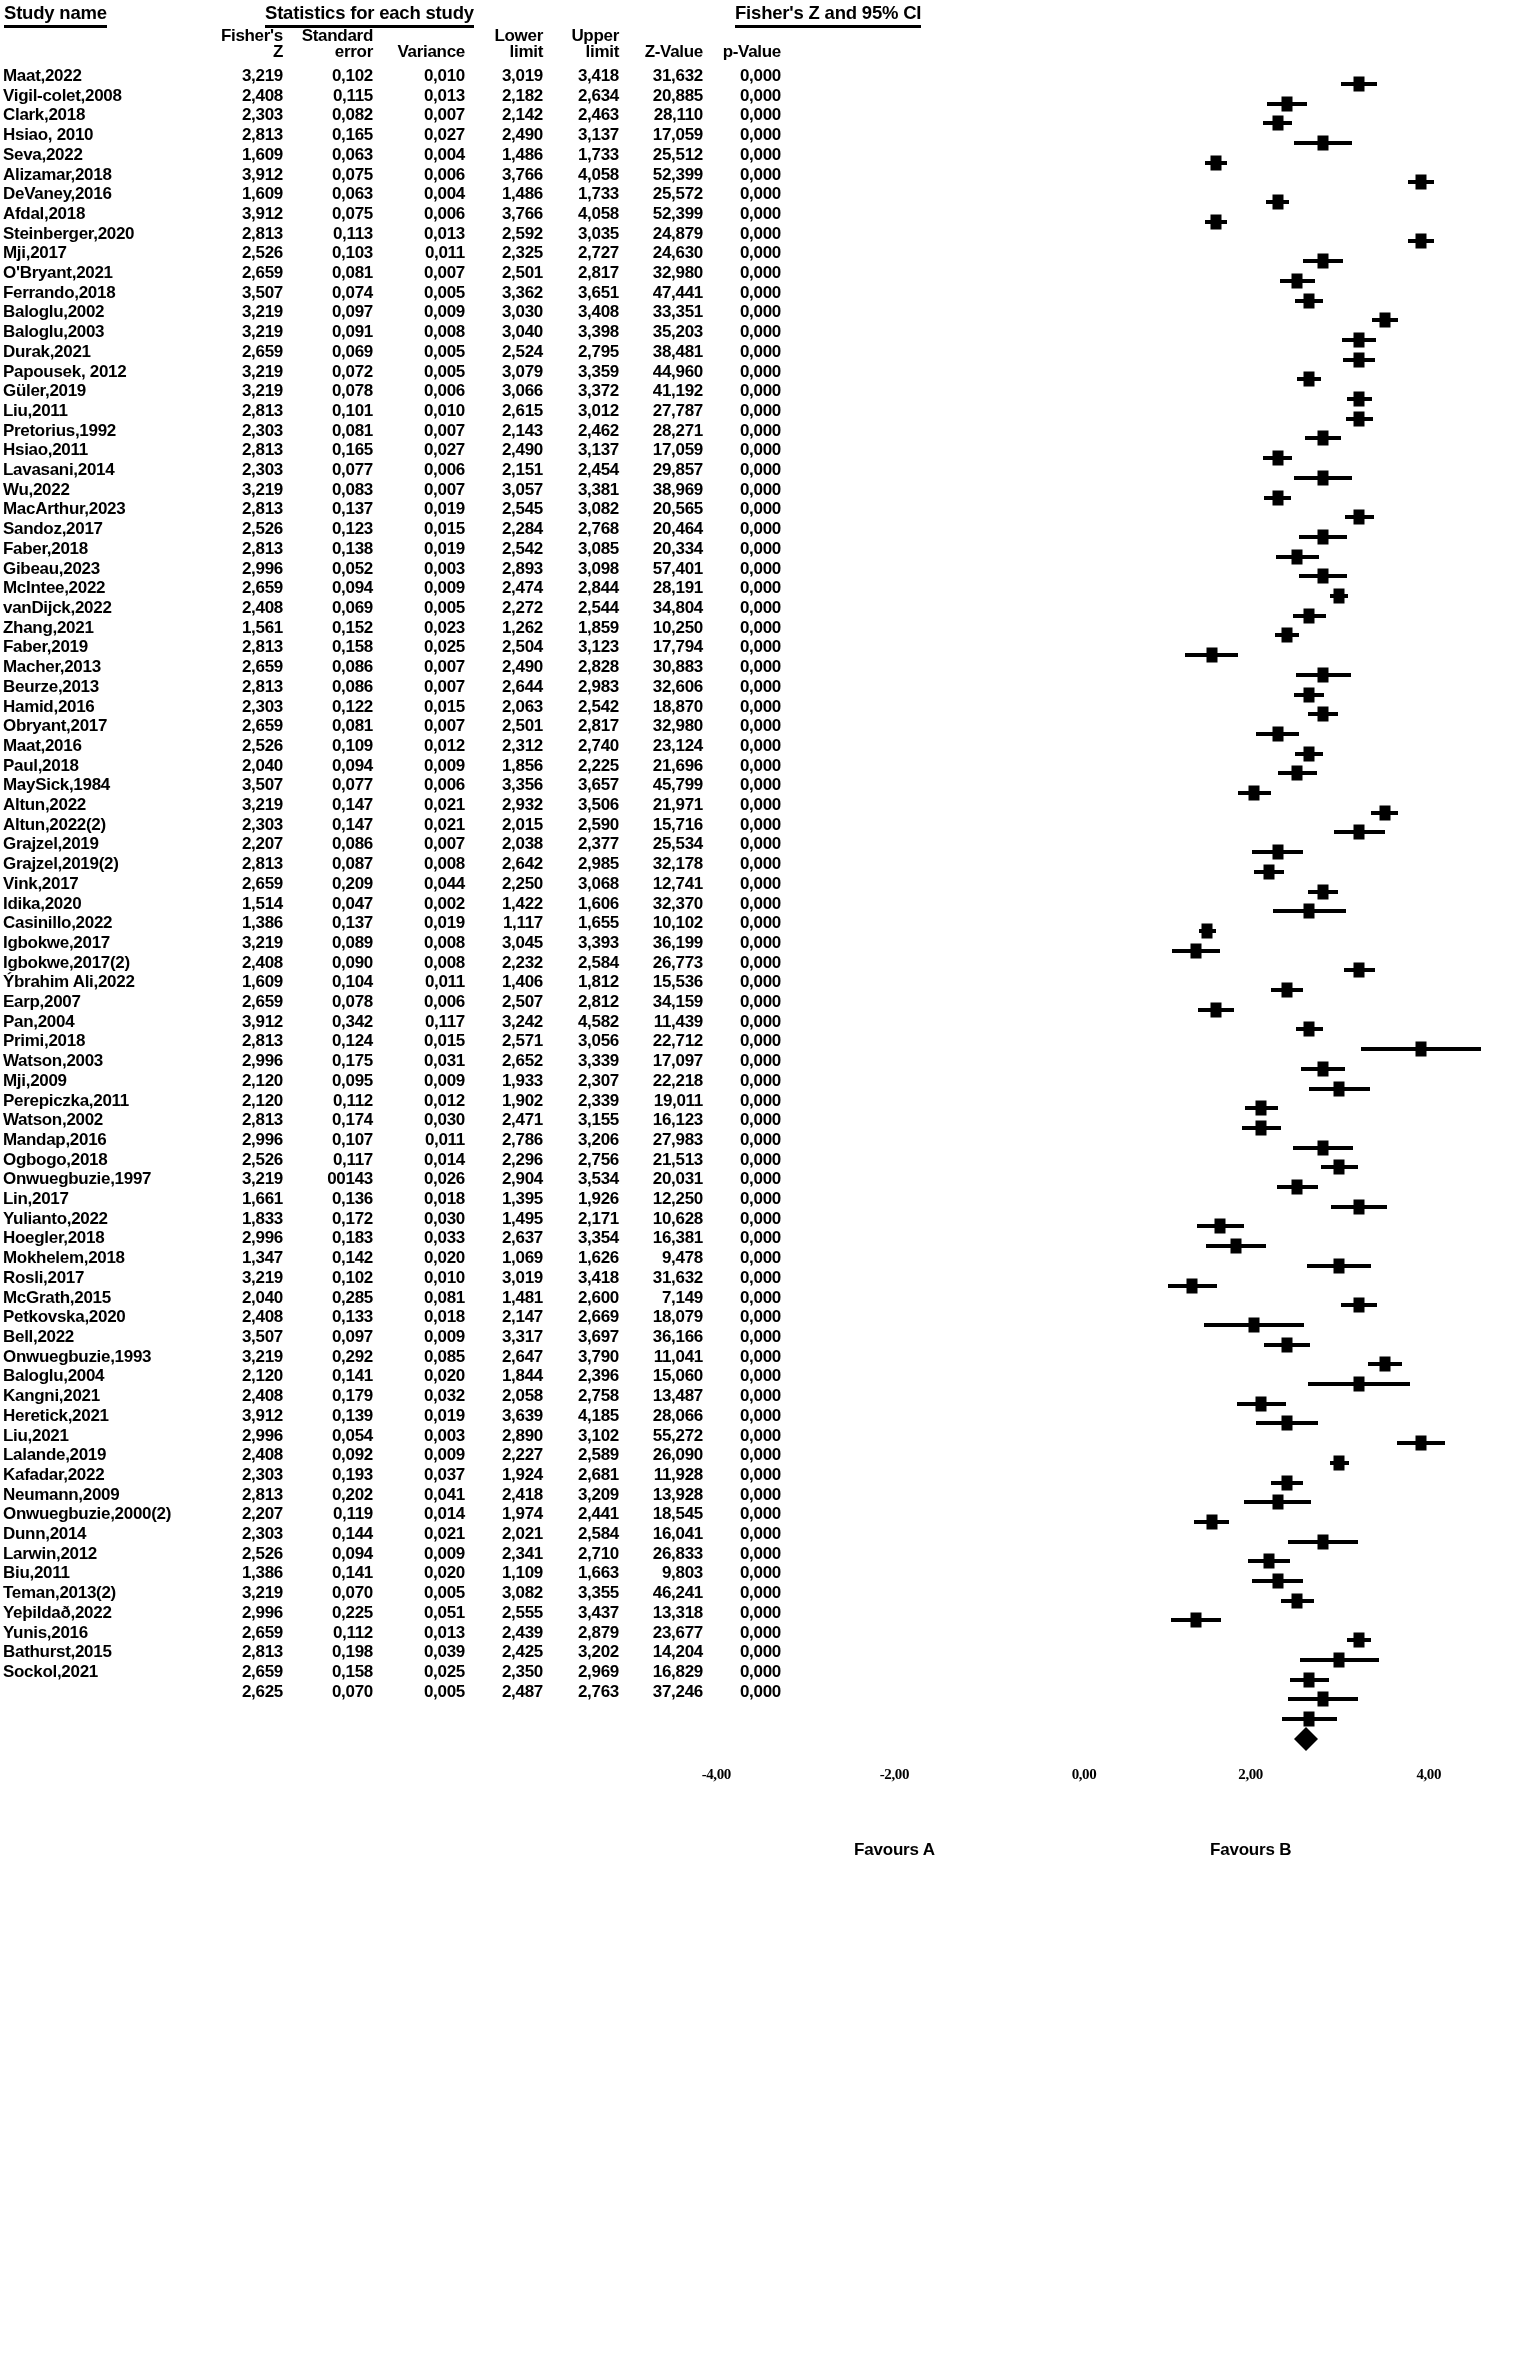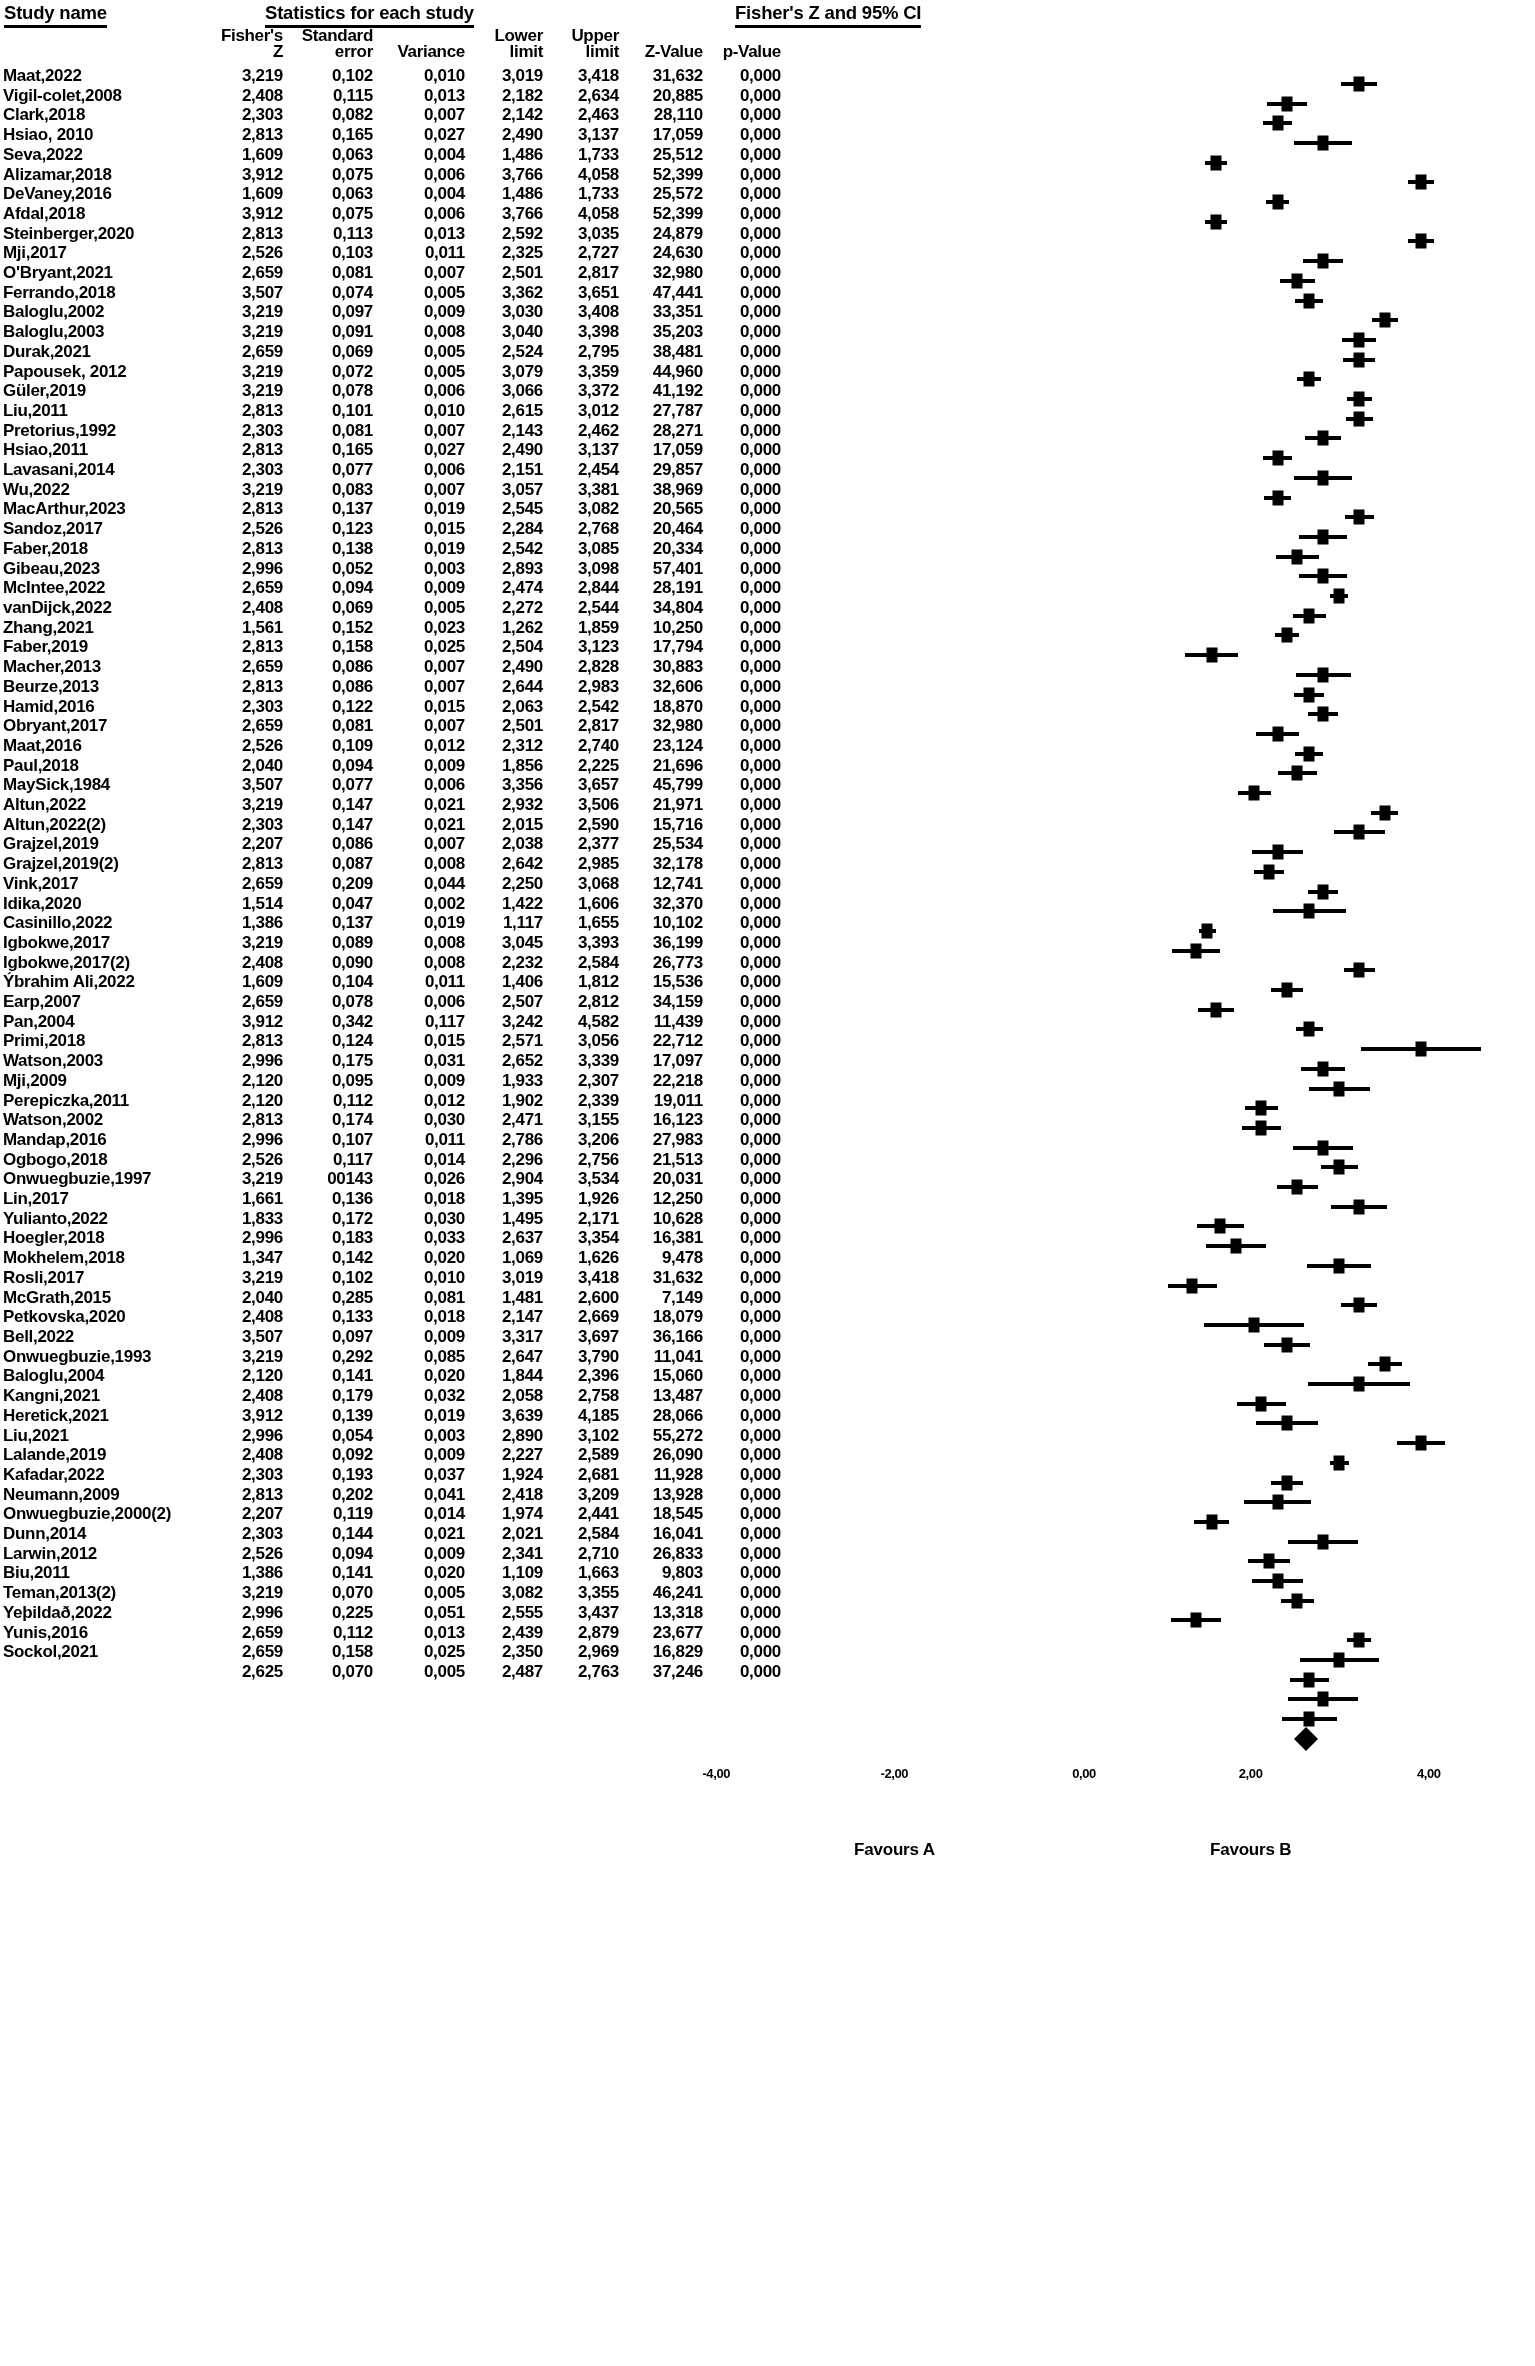--- a/index.html
+++ b/index.html
@@ -101,25 +101,26 @@
     transform: translate(-50%, -50%) rotate(45deg);
   }
   
   #axis-ticks {
     position: absolute;
     left: 0; width: 965px;
     height: 20px;
   }
   .tick-label {
     position: absolute;
-    font-size: 13px;
+    font-size: 15px;
     font-weight: bold;
     letter-spacing: -0.4px;
     transform: translateX(-50%);
     white-space: nowrap;
+    font-family: Liberation Serif, serif;
   }
   .favours {
     position: absolute;
     font-size: 17px;
     font-weight: bold;
     letter-spacing: -0.2px;
     transform: translateX(-50%);
     white-space: nowrap;
   }
 </style>
@@ -958,20 +959,30 @@
         <td class="c-pv">0,000</td>
       </tr>
       <tr>
         <td class="name-col">Yunis,2016</td>
         <td class="c-z">2,659</td>
         <td class="c-se">0,112</td>
         <td class="c-var">0,013</td>
         <td class="c-ll">2,439</td>
         <td class="c-ul">2,879</td>
         <td class="c-zv">23,677</td>
+        <td class="c-pv">0,000</td>
+      </tr>
+      <tr>
+        <td class="name-col">Bathurst,2015</td>
+        <td class="c-z">2,813</td>
+        <td class="c-se">0,198</td>
+        <td class="c-var">0,039</td>
+        <td class="c-ll">2,425</td>
+        <td class="c-ul">3,202</td>
+        <td class="c-zv">14,204</td>
         <td class="c-pv">0,000</td>
       </tr>
       <tr>
         <td class="name-col">Sockol,2021</td>
         <td class="c-z">2,659</td>
         <td class="c-se">0,158</td>
         <td class="c-var">0,025</td>
         <td class="c-ll">2,350</td>
         <td class="c-ul">2,969</td>
         <td class="c-zv">16,829</td>

